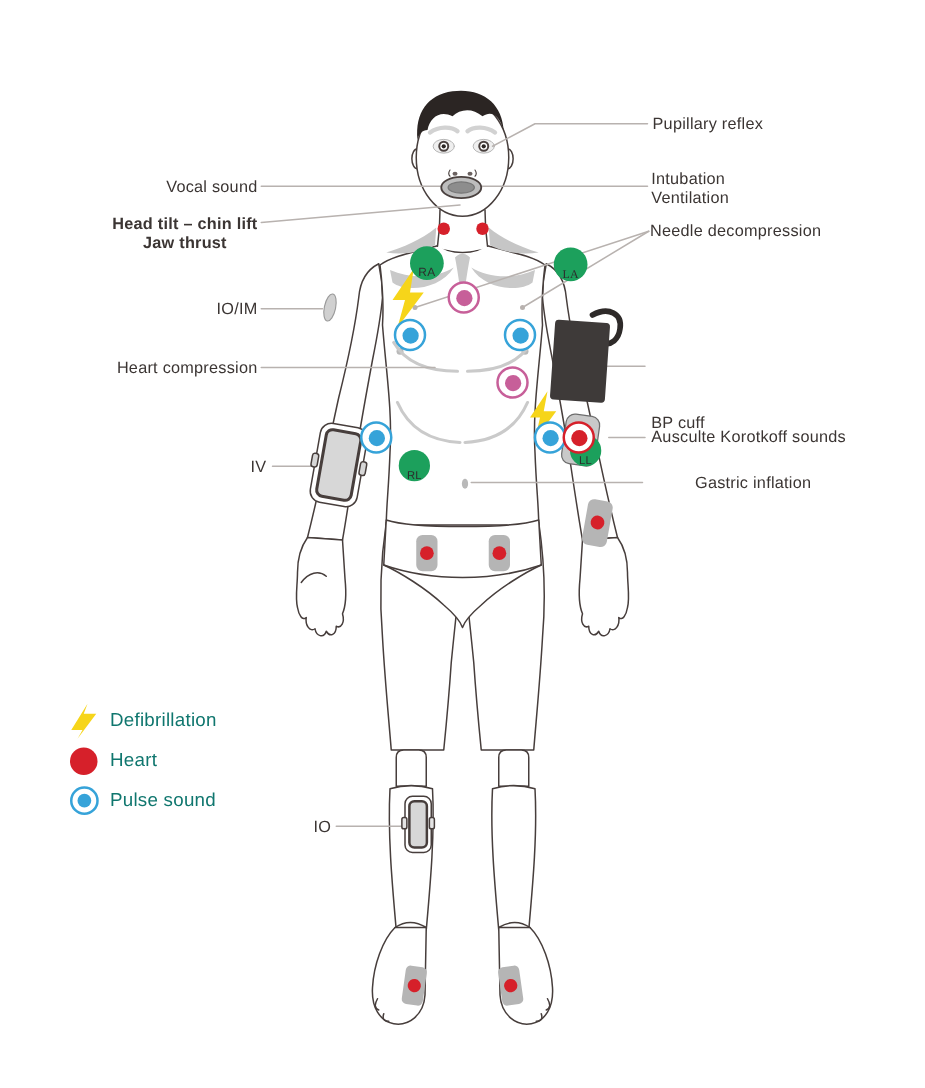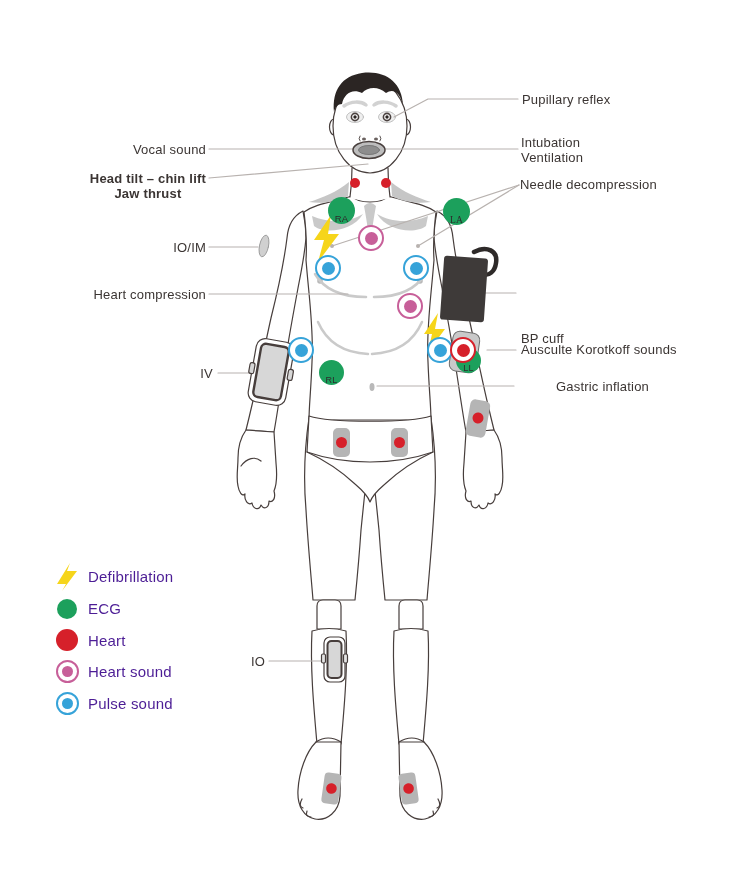--- a/index.html
+++ b/index.html
@@ -34,21 +34,21 @@
   }
   .ring .dot { width:13px; height:13px; border-radius:50%; }
   .ring.heart { border:2.5px solid #c75f99; } .ring.heart .dot { background:#c75f99; }
   .ring.lung  { border:2.5px solid #36a3d9; } .ring.lung .dot  { background:#36a3d9; }
   .ring.pulse { border:2.5px solid #d6202a; } .ring.pulse .dot { background:#d6202a; }
 
   
   .legend { position:absolute; left:55px; top:561px; }
   .legend-row { display:flex; align-items:center; height:31.7px; }
   .legend-icon { width:24px; display:flex; align-items:center; justify-content:center; margin-right:9px; }
-  .legend-label { font-size:15px; color:#4c1d95; letter-spacing:0.2px; }
+  .legend-label { font-size:15px; color:#0f766e; letter-spacing:0.2px; }
   .leg-dot { border-radius:50%; }
   .leg-dot.green { width:20px; height:20px; background:#1ca05c; }
   .leg-dot.red   { width:22px; height:22px; background:#d6202a; }
   .leg-ring { width:23px; height:23px; border-radius:50%; background:#fff;
               display:flex; align-items:center; justify-content:center; }
   .leg-ring.heart { border:2.5px solid #c75f99; } .leg-ring.heart .d { background:#c75f99; }
   .leg-ring.lung  { border:2.5px solid #36a3d9; } .leg-ring.lung .d  { background:#36a3d9; }
   .leg-ring .d { width:11px; height:11px; border-radius:50%; }
 </style>
 </head>
@@ -270,37 +270,23 @@
     <div class="legend-row">
       <span class="legend-icon">
         <svg width="24" height="30" viewBox="0 0 24 30">
             <path d="M15,1 L2,22 L11,22 L7,29 L22,9 L12,9 Z" fill="#f6d51a"></path>
           </svg>
       </span>
       <span class="legend-label">Defibrillation</span>
     </div>
     <div class="legend-row">
       <span class="legend-icon">
-          <span class="leg-dot green"></span>
-        </span>
-      <span class="legend-label">ECG</span>
-    </div>
-    <div class="legend-row">
-      <span class="legend-icon">
           <span class="leg-dot red"></span>
         </span>
       <span class="legend-label">Heart</span>
-    </div>
-    <div class="legend-row">
-      <span class="legend-icon">
-          <span class="leg-ring heart">
-            <span class="d"></span>
-          </span>
-        </span>
-      <span class="legend-label">Heart sound</span>
     </div>
     <div class="legend-row">
       <span class="legend-icon">
           <span class="leg-ring lung">
             <span class="d"></span>
           </span>
         </span>
       <span class="legend-label">Pulse sound</span>
     </div>
   </div>

